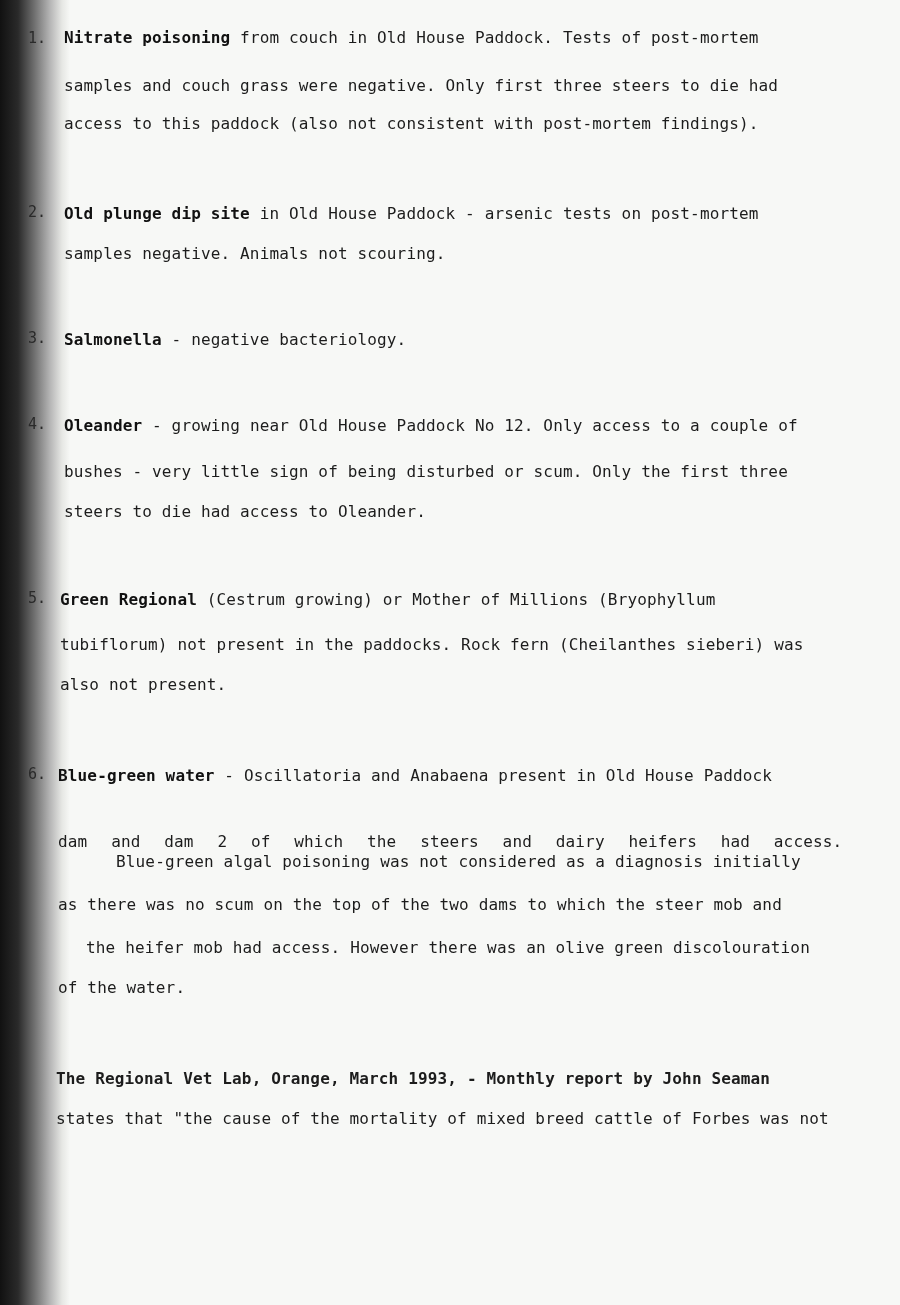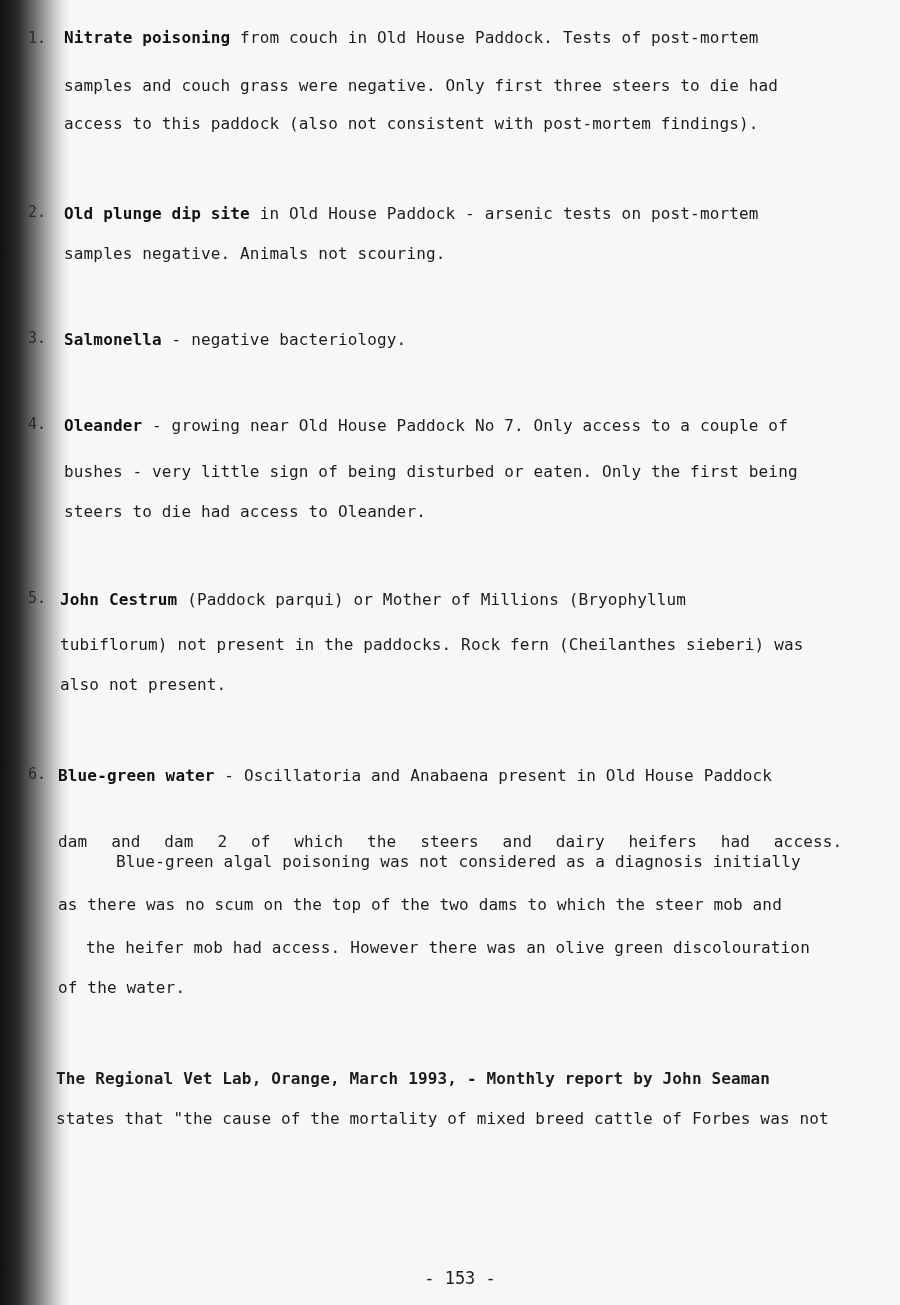--- a/index.html
+++ b/index.html
@@ -76,30 +76,30 @@
   <div>
     <span class="num" style="left:28px; top:328px;">3.</span>
     <div class="line" style="left:64px; top:330px;">
       <b>Salmonella</b><span> - negative bacteriology.</span>
     </div>
   </div>
 
   <div>
     <span class="num" style="left:28px; top:414px;">4.</span>
     <div class="line" style="left:64px; top:416px;">
-      <b>Oleander</b><span> - growing near Old House Paddock No 7. Only access to a couple of</span>
+      <b>Oleander</b><span> - growing near Old House Paddock No 12. Only access to a couple of</span>
     </div>
-    <div class="line" style="left:64px; top:462px;">bushes - very little sign of being disturbed or eaten. Only the first being</div>
+    <div class="line" style="left:64px; top:462px;">bushes - very little sign of being disturbed or scum. Only the first three</div>
     <div class="line" style="left:64px; top:502px;">steers to die had access to Oleander.</div>
   </div>
 
   <div>
     <span class="num" style="left:28px; top:588px;">5.</span>
     <div class="line" style="left:60px; top:590px;">
-      <b>John Cestrum</b><span> (Paddock parqui) or Mother of Millions (Bryophyllum</span>
+      <b>Green Regional</b><span> (Cestrum growing) or Mother of Millions (Bryophyllum</span>
     </div>
     <div class="line" style="left:60px; top:635px;">tubiflorum) not present in the paddocks. Rock fern (Cheilanthes sieberi) was</div>
     <div class="line" style="left:60px; top:675px;">also not present.</div>
   </div>
 
   <div>
     <span class="num" style="left:28px; top:764px;">6.</span>
     <div class="line" style="left:58px; top:766px;">
       <b>Blue-green water</b><span> - Oscillatoria and Anabaena present in Old House Paddock</span>
     </div>
@@ -108,14 +108,13 @@
     <div class="line" style="left:58px; top:895px;">as there was no scum on the top of the two dams to which the steer mob and</div>
     <div class="line" style="left:58px; top:938px;margin-left:28px;">the heifer mob had access. However there was an olive green discolouration</div>
     <div class="line" style="left:58px; top:978px;">of the water.</div>
   </div>
 
   <div>
     <div class="line" style="left:56px; top:1069px;font-weight:bold;">The Regional Vet Lab, Orange, March 1993, - Monthly report by John Seaman</div>
     <div class="line" style="left:56px; top:1109px;">states that "the cause of the mortality of mixed breed cattle of Forbes was not</div>
   </div>
 
-  <div class="footer">- 153 -</div>
 </div>
 
 </body></html>

